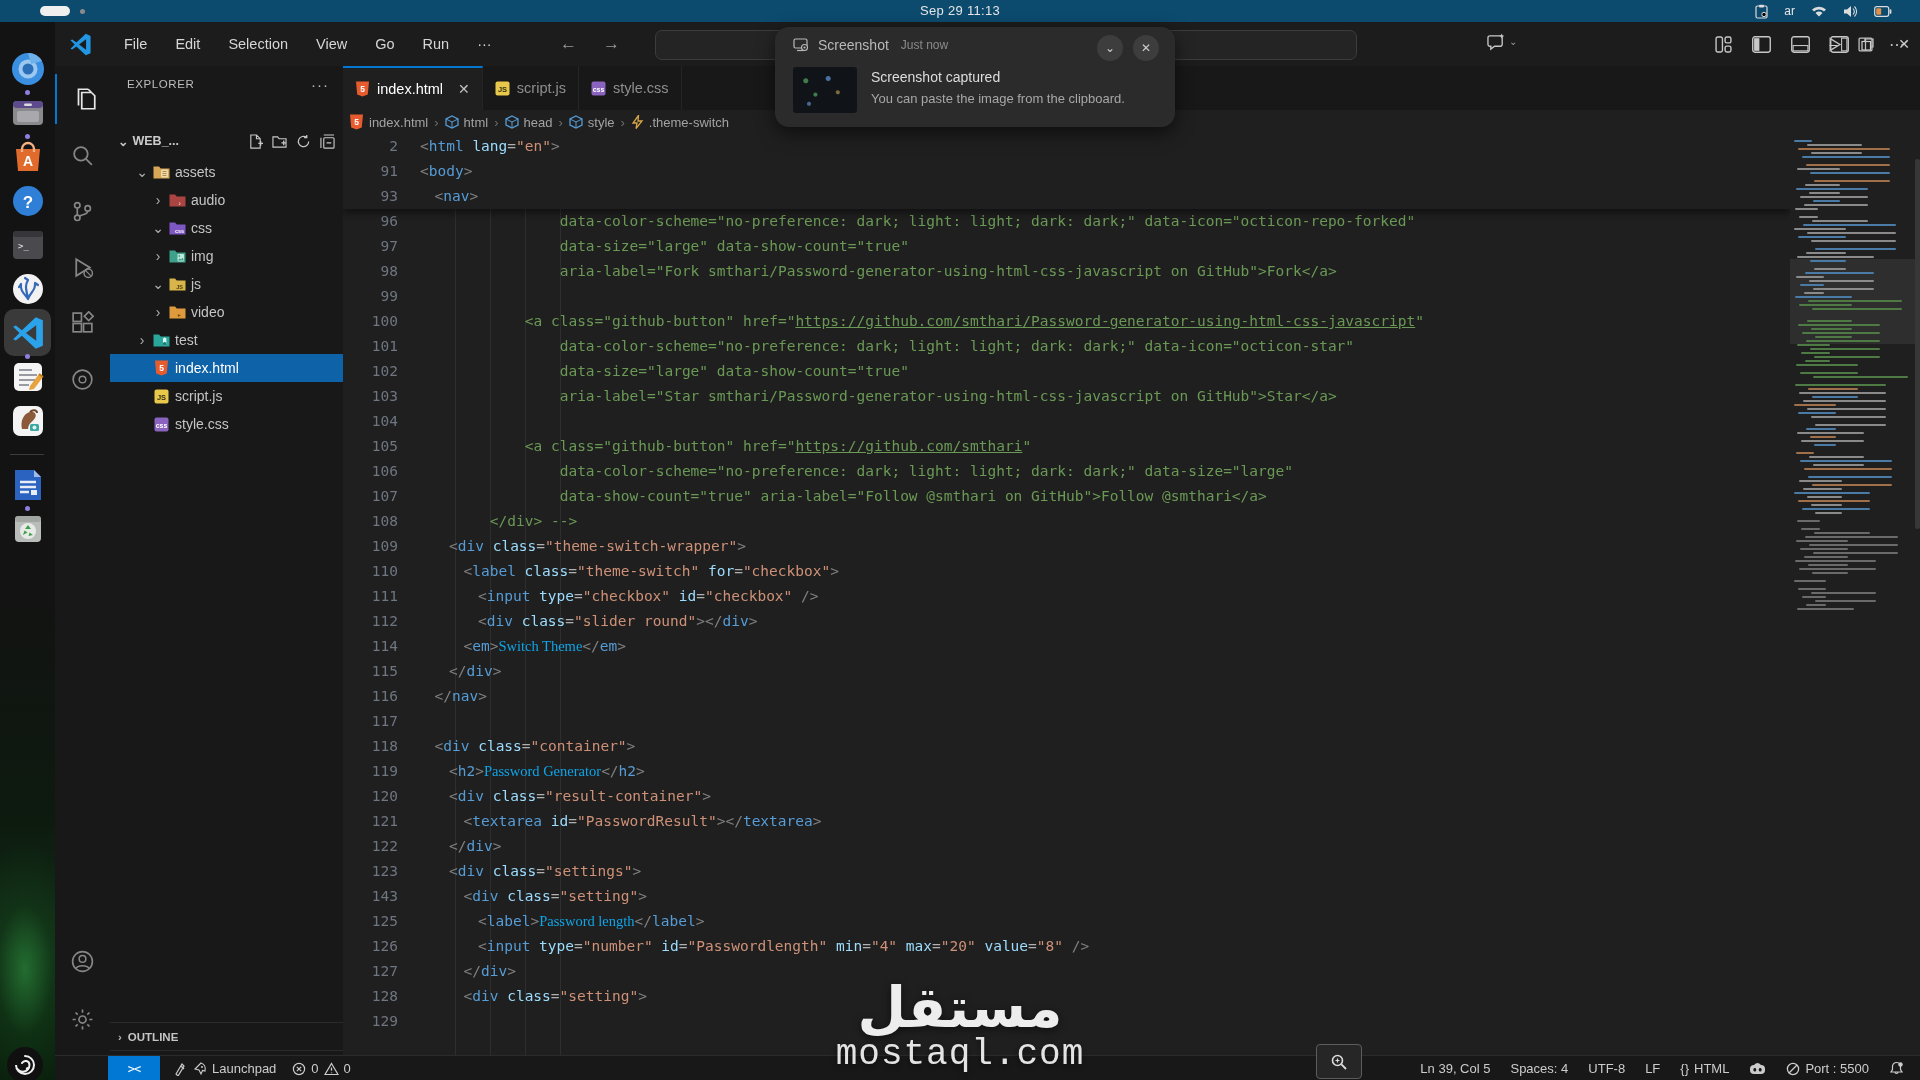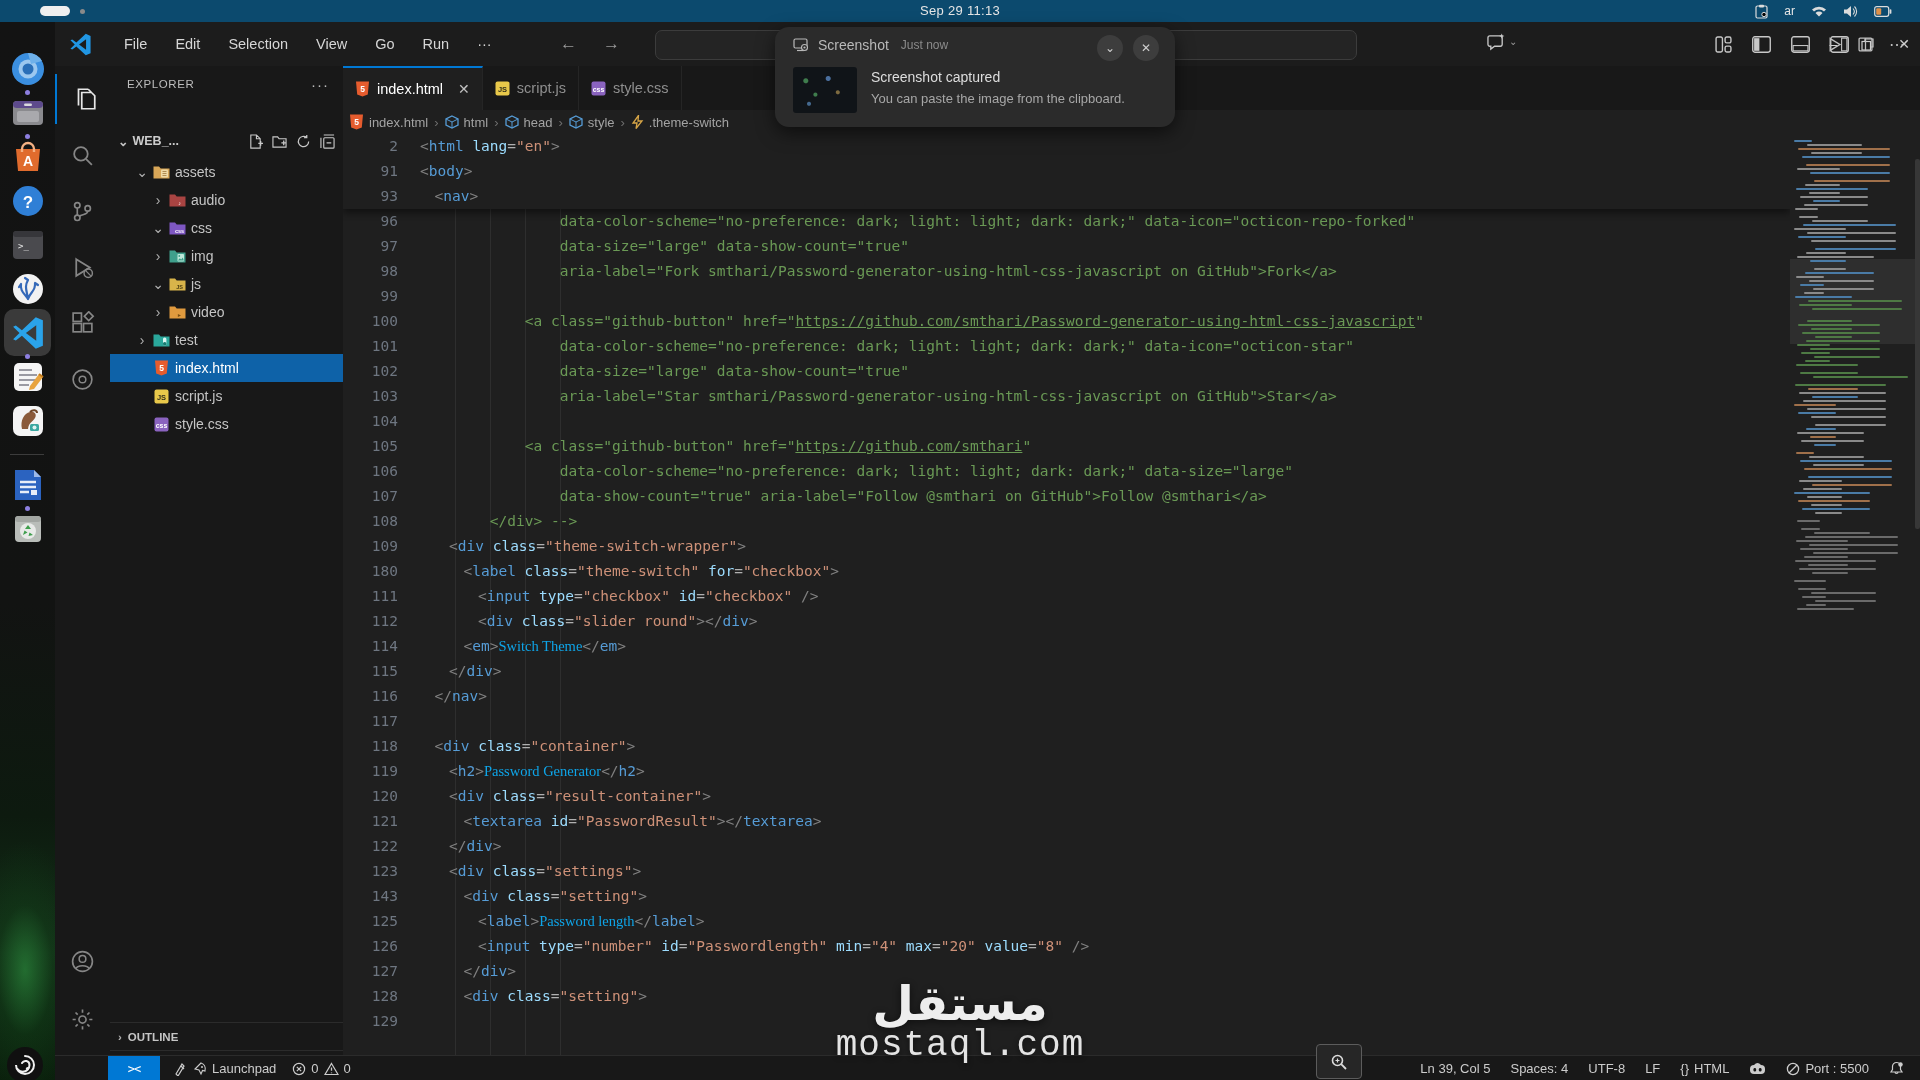--- a/index.html
+++ b/index.html
@@ -99,21 +99,21 @@
       radial-gradient(circle at 35% 60%,#3f7d4d 0 1.5px,transparent 2.5px),
       radial-gradient(circle at 70% 55%,#7d6a3f 0 1.5px,transparent 2.5px),
       radial-gradient(circle at 25% 80%,#44698f 0 1.5px,transparent 2.5px);}
   #toast-line1{position:absolute;left:96px;top:42px;font-size:14px;color:#dddddd;}
   #toast-line2{position:absolute;left:96px;top:64px;font-size:13px;color:#a7a7a7;}
   
   #magnifier{position:absolute;left:1316px;top:1044px;width:44px;height:33px;background:#262626;border:1px solid #5c5c5c;
     border-radius:4px;z-index:45;display:flex;align-items:center;justify-content:center;color:#dcdcdc;}
   
   #watermark{position:absolute;left:0;width:1920px;top:975px;text-align:center;z-index:30;pointer-events:none;color:#fff;}
-  #wm-ar{font-size:48px;font-weight:bold;opacity:.92;text-shadow:0 2px 8px rgba(0,0,0,.6);font-family:"DejaVu Sans",sans-serif;}
+  #wm-ar{font-size:56px;font-weight:bold;opacity:.92;text-shadow:0 2px 8px rgba(0,0,0,.6);font-family:"DejaVu Sans",sans-serif;}
   #wm-en{font-size:36px;margin-top:-6px;opacity:.88;letter-spacing:1px;text-shadow:0 2px 6px rgba(0,0,0,.6);font-family:Liberation Mono, monospace;}
   svg{display:block;}
 </style>
 </head>
 <body>
 
 <div id="os-bar">
   <div id="os-pill"></div>
   <div id="os-dot"></div>
   <div id="os-clock">Sep 29  11:13</div>
@@ -703,21 +703,21 @@
         </div>
         <div class="code-line">
           <span class="ln">108</span>
           <pre><span class="tok-c">        &lt;/div&gt; --&gt;</span></pre>
         </div>
         <div class="code-line">
           <span class="ln">109</span>
           <pre><span class="tok-x">        </span><span class="tok-p">&lt;</span><span class="tok-t">div</span><span class="tok-a"> class</span><span class="tok-o">=</span><span class="tok-s">"theme-switch-wrapper"</span><span class="tok-p">&gt;</span></pre>
         </div>
         <div class="code-line">
-          <span class="ln">180</span>
+          <span class="ln">110</span>
           <pre><span class="tok-x">            </span><span class="tok-p">&lt;</span><span class="tok-t">label</span><span class="tok-a"> class</span><span class="tok-o">=</span><span class="tok-s">"theme-switch"</span><span class="tok-a"> for</span><span class="tok-o">=</span><span class="tok-s">"checkbox"</span><span class="tok-p">&gt;</span></pre>
         </div>
         <div class="code-line">
           <span class="ln">111</span>
           <pre><span class="tok-x">                </span><span class="tok-p">&lt;</span><span class="tok-t">input</span><span class="tok-a"> type</span><span class="tok-o">=</span><span class="tok-s">"checkbox"</span><span class="tok-a"> id</span><span class="tok-o">=</span><span class="tok-s">"checkbox"</span><span class="tok-p"> /&gt;</span></pre>
         </div>
         <div class="code-line">
           <span class="ln">112</span>
           <pre><span class="tok-x">                </span><span class="tok-p">&lt;</span><span class="tok-t">div</span><span class="tok-a"> class</span><span class="tok-o">=</span><span class="tok-s">"slider round"</span><span class="tok-p">&gt;&lt;/</span><span class="tok-t">div</span><span class="tok-p">&gt;</span></pre>
         </div>

